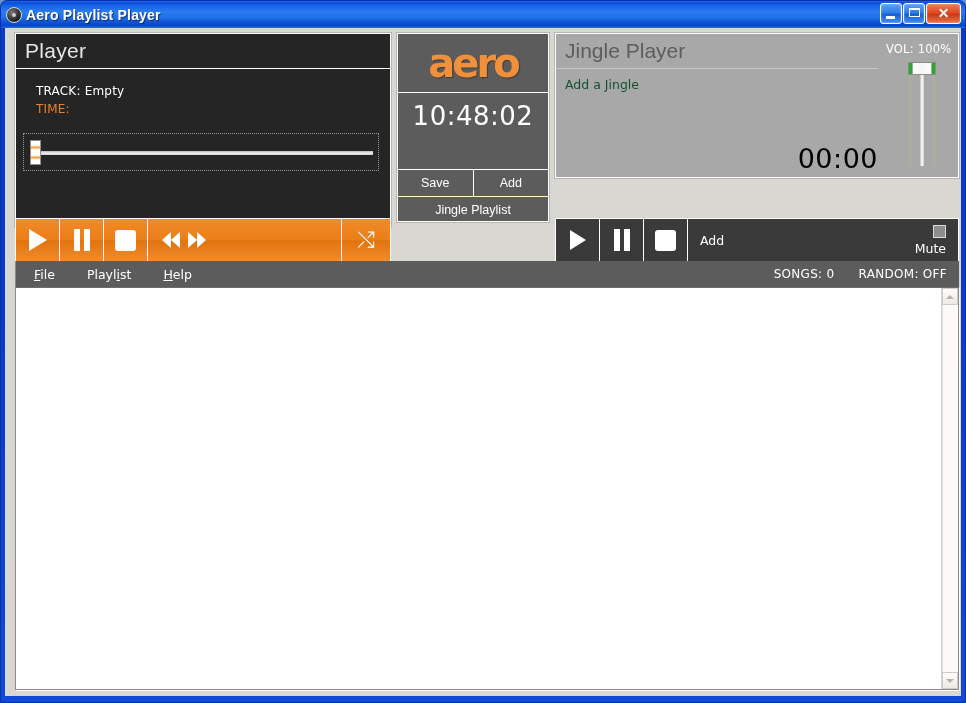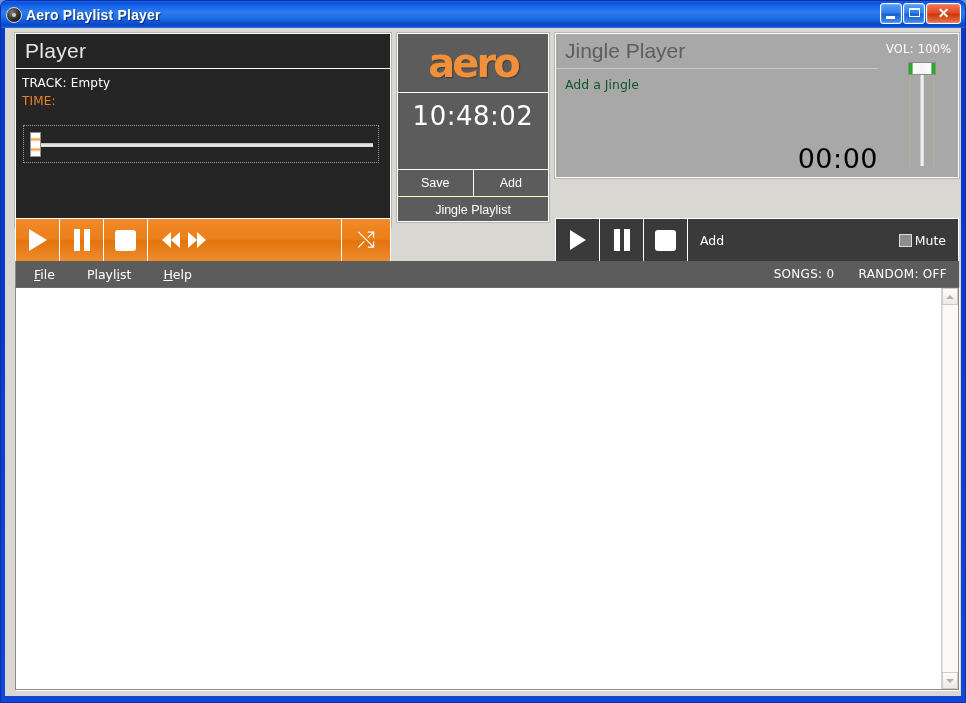--- a/index.html
+++ b/index.html
@@ -145,22 +145,23 @@
     color: #e6e6e6;
     font-size: 21px;
     line-height: 33px;
     padding-left: 9px;
     box-sizing: border-box;
     letter-spacing: 0.3px;
   }
   .player-body {
     position: relative;
     height: 100%;
-    padding: 7px 9px 0 6px;
-    box-sizing: border-box;
+    padding: 7px 9px 0 20px;
+    box-sizing: border-box;
+    margin-top: 8px;
   }
   .track-line {
     color: #ffffff;
     font-size: 12px;
     font-family: "DejaVu Sans", sans-serif;
     letter-spacing: 0.2px;
   }
   .time-line {
     color: #e8822a;
     font-size: 12px;
@@ -414,21 +415,21 @@
     box-sizing: border-box;
   }
   .jt-rest {
     flex: 1 1 auto;
     display: flex;
     align-items: center;
     justify-content: space-between;
     padding: 0 12px 0 12px;
   }
   .jt-add { color: #ffffff; font-size: 12.5px; font-family: "DejaVu Sans", sans-serif; }
-  .mute-wrap { display: flex; align-items: center; gap: 3px; }
+  .mute-wrap { display: flex; align-items: flex-end; gap: 3px; flex-direction: column; }
   .mute-box {
     width: 13px; height: 13px;
     background: #8d8d8d;
     border: 1px solid #dcdcdc;
     box-sizing: border-box;
   }
   .mute-label { color: #ffffff; font-size: 12.5px; font-family: "DejaVu Sans", sans-serif; }
 
   
   .menubar {

